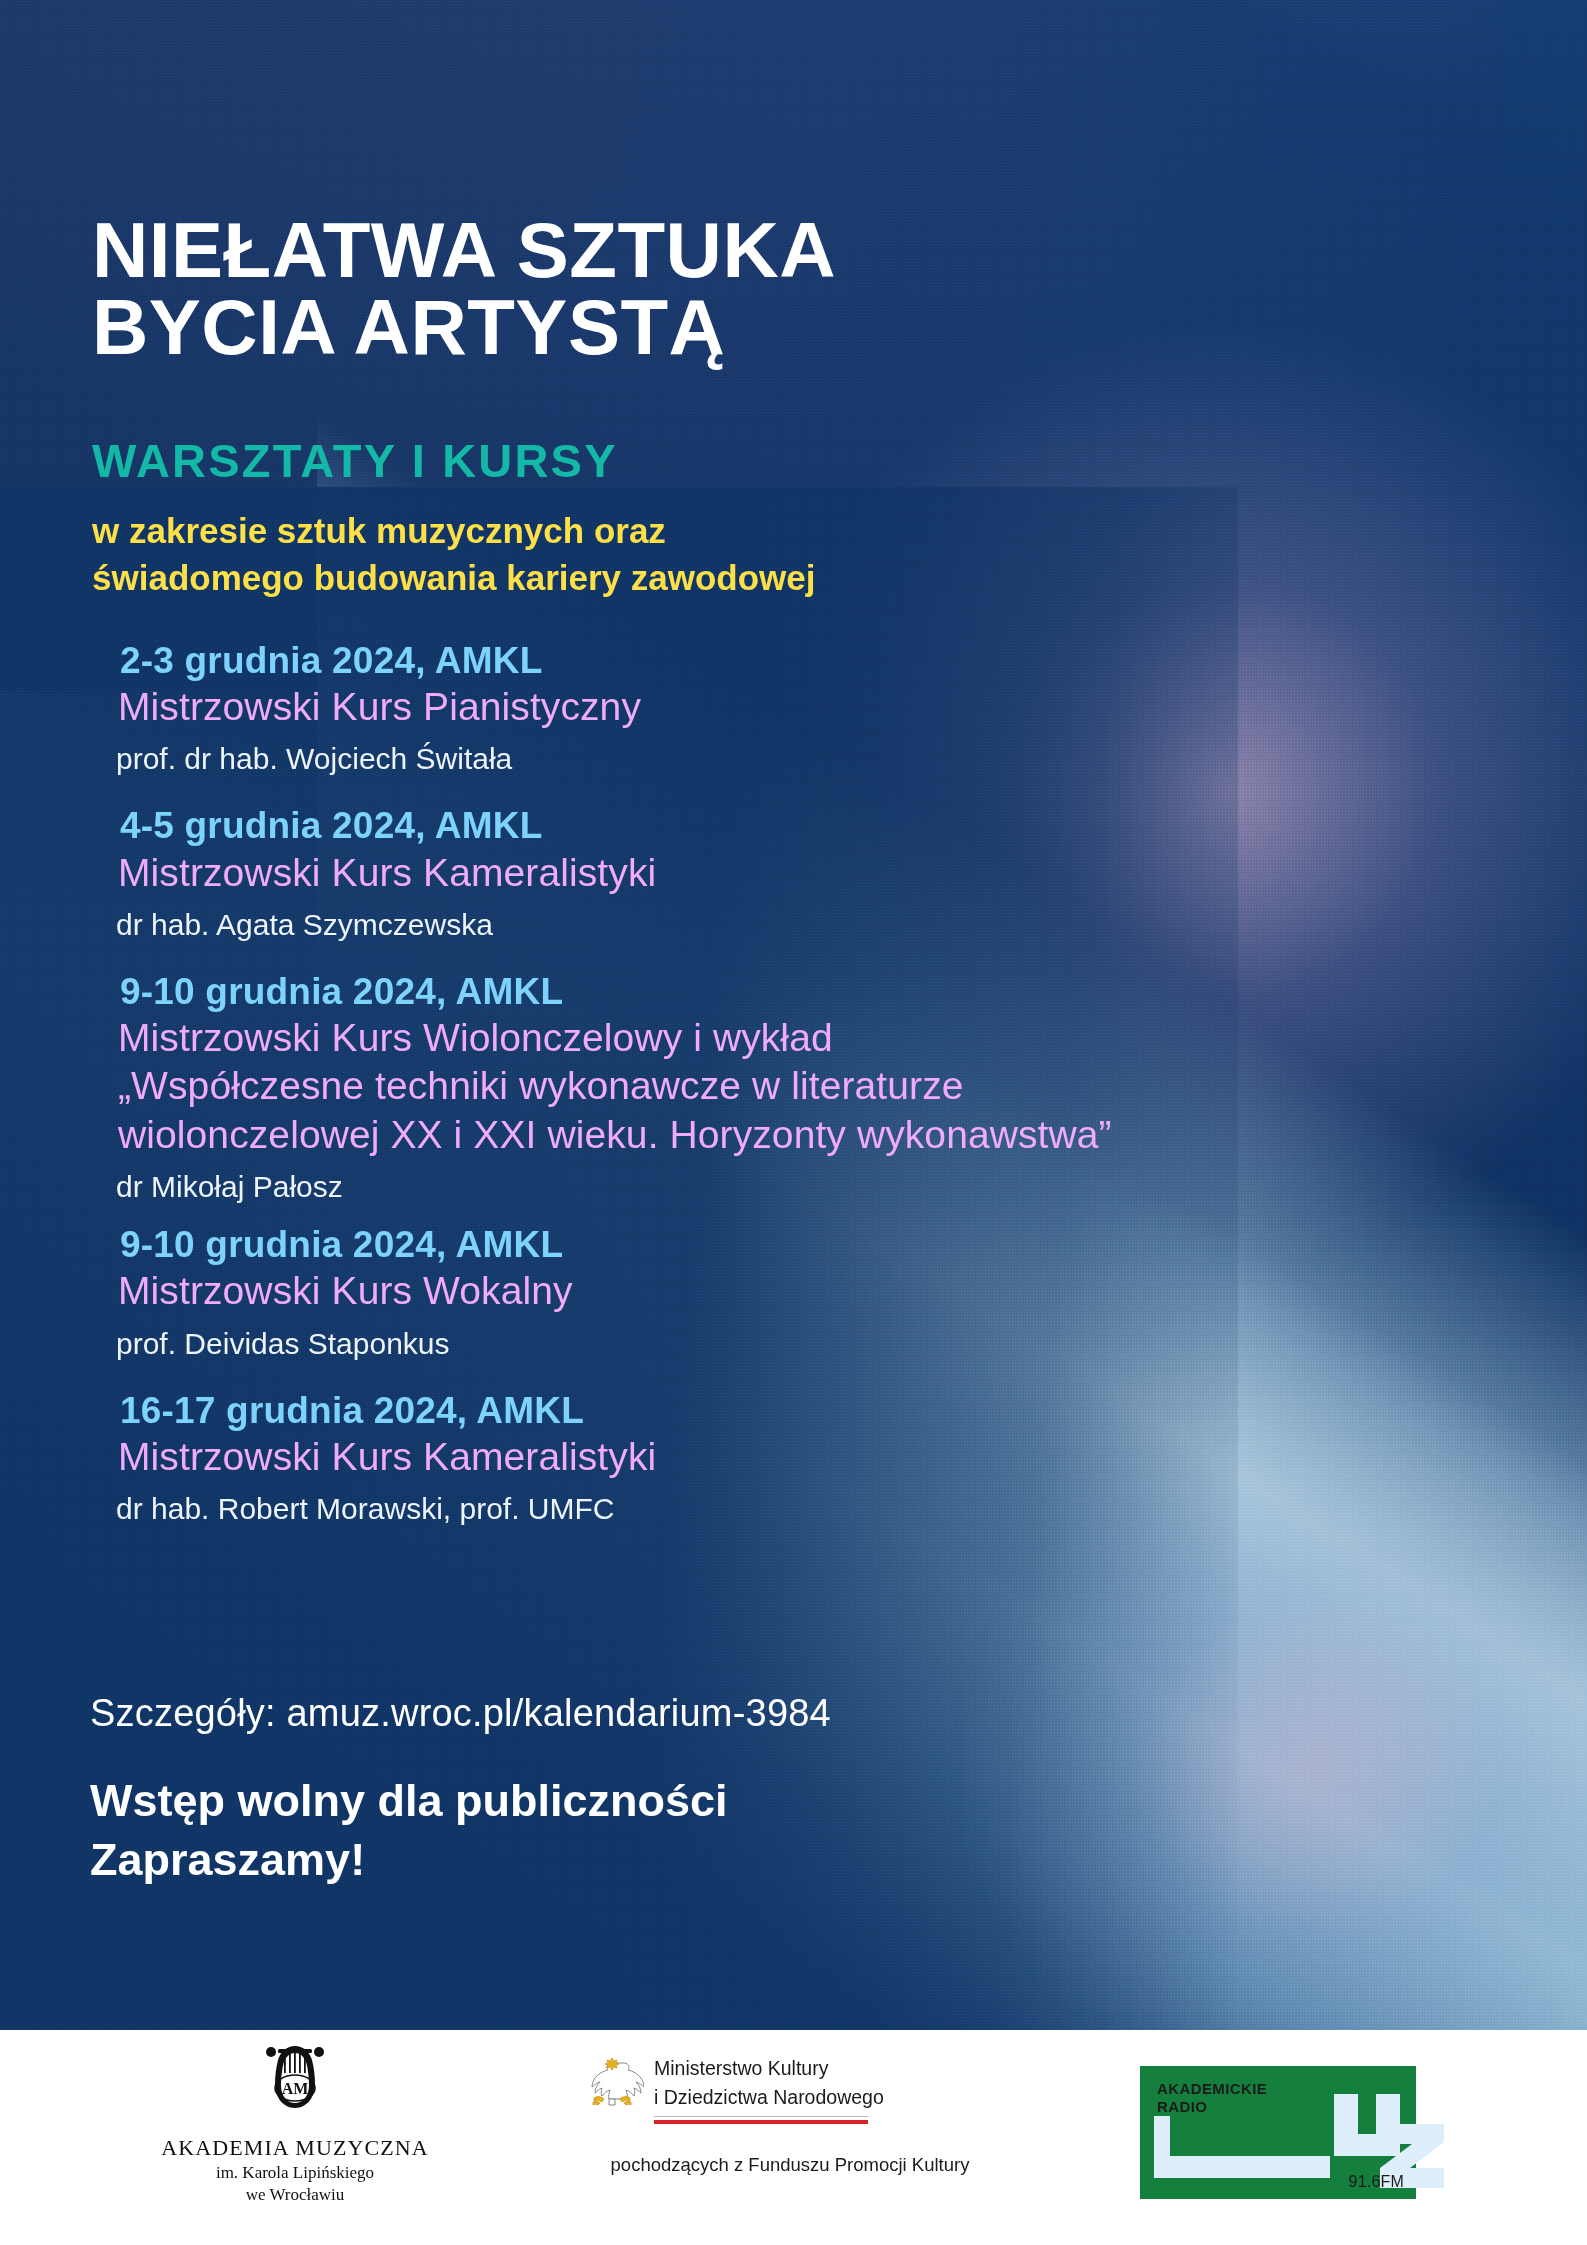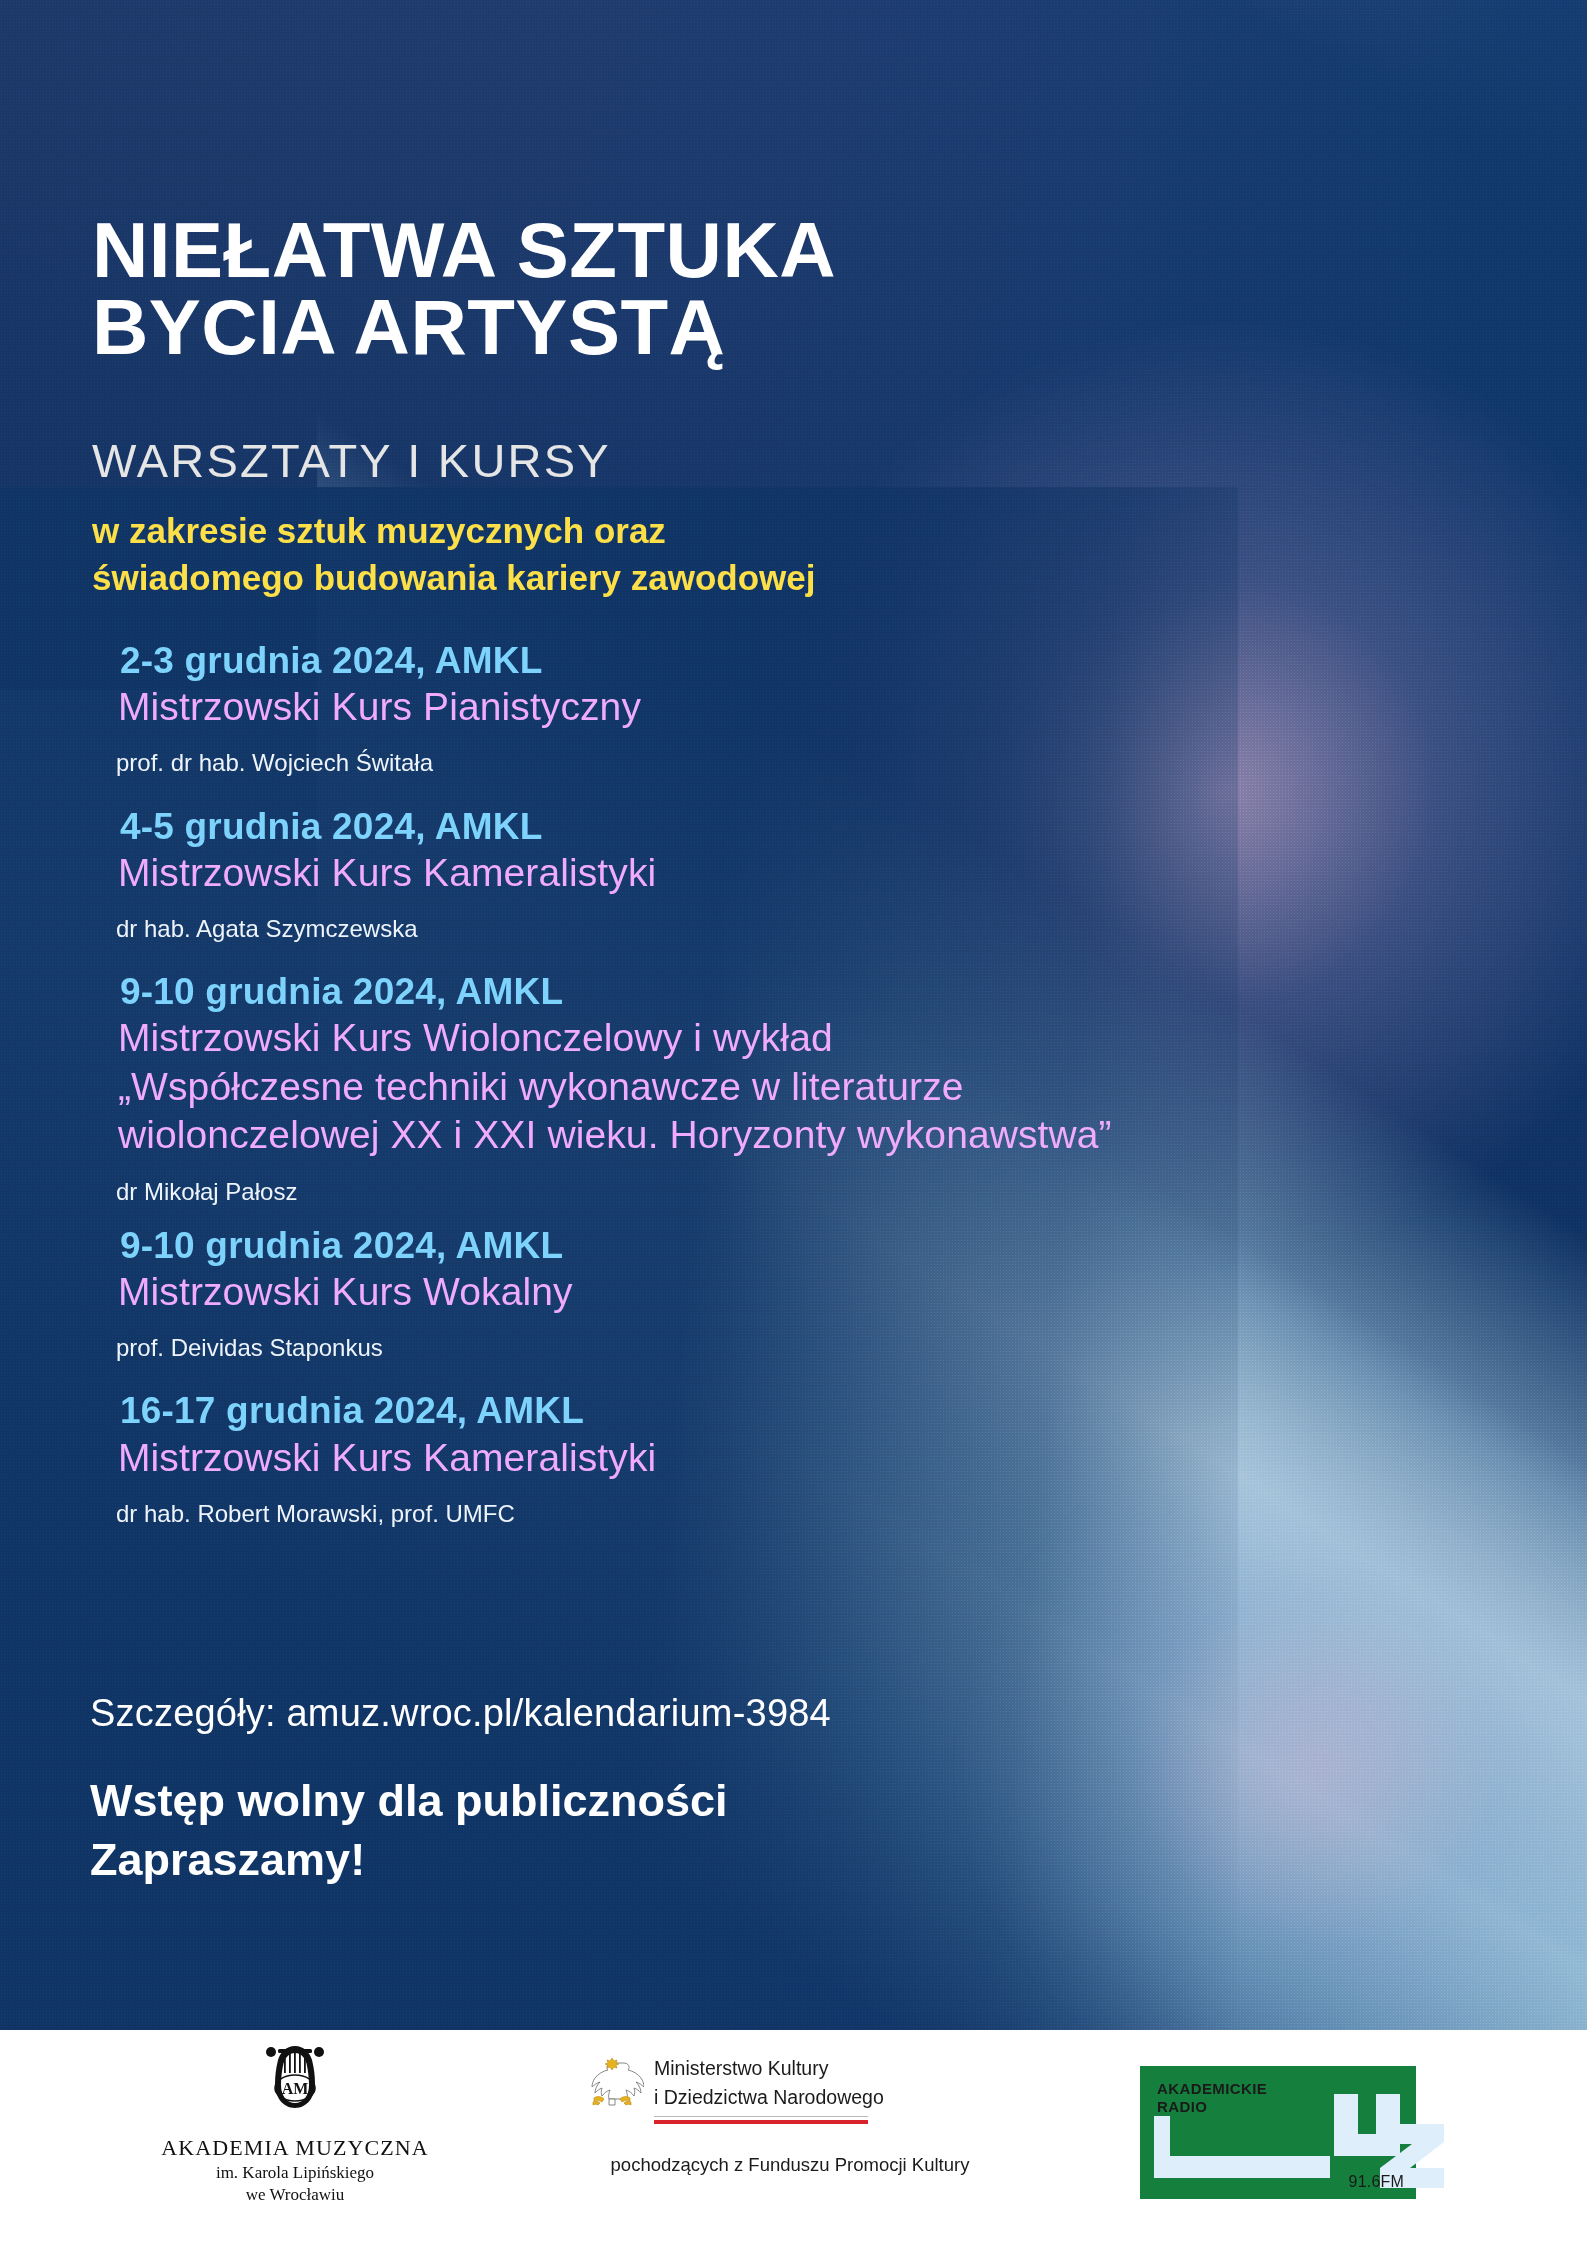--- a/index.html
+++ b/index.html
@@ -156,22 +156,22 @@
     letter-spacing: 0.5px;
     text-transform: uppercase;
     font-stretch: condensed;
   }
   .title .t-line { display: block; white-space: nowrap; }
 
   .kicker {
     position: absolute;
     left: 92px;
     top: 433px;
-    color: #e5e5e5;
-    font-weight: 400;
+    color: #14b8a6;
+    font-weight: 700;
     font-size: 47px;
     letter-spacing: 2.2px;
     text-transform: uppercase;
   }
   .kicker-sub {
     position: absolute;
     left: 92px;
     top: 508px;
     width: 1000px;
     color: #fde047;
@@ -201,24 +201,24 @@
     font-weight: 300;
     font-size: 39px;
     line-height: 1.24;
     letter-spacing: 0.1px;
     padding-left: 14px;
   }
   .event .ev-title span { display: block; white-space: nowrap; }
   .event .ev-person {
     color: #eef4fb;
     font-weight: 300;
-    font-size: 24px;
+    font-size: 30px;
     line-height: 1.3;
     padding-left: 12px;
-    margin-top: 16px;
+    margin-top: 8px;
   }
   .ev-gap-sm { margin-bottom: 16px; }
 
   .details-link {
     position: absolute;
     left: 90px;
     top: 1692px;
     color: #ffffff;
     font-weight: 300;
     font-size: 38px;

